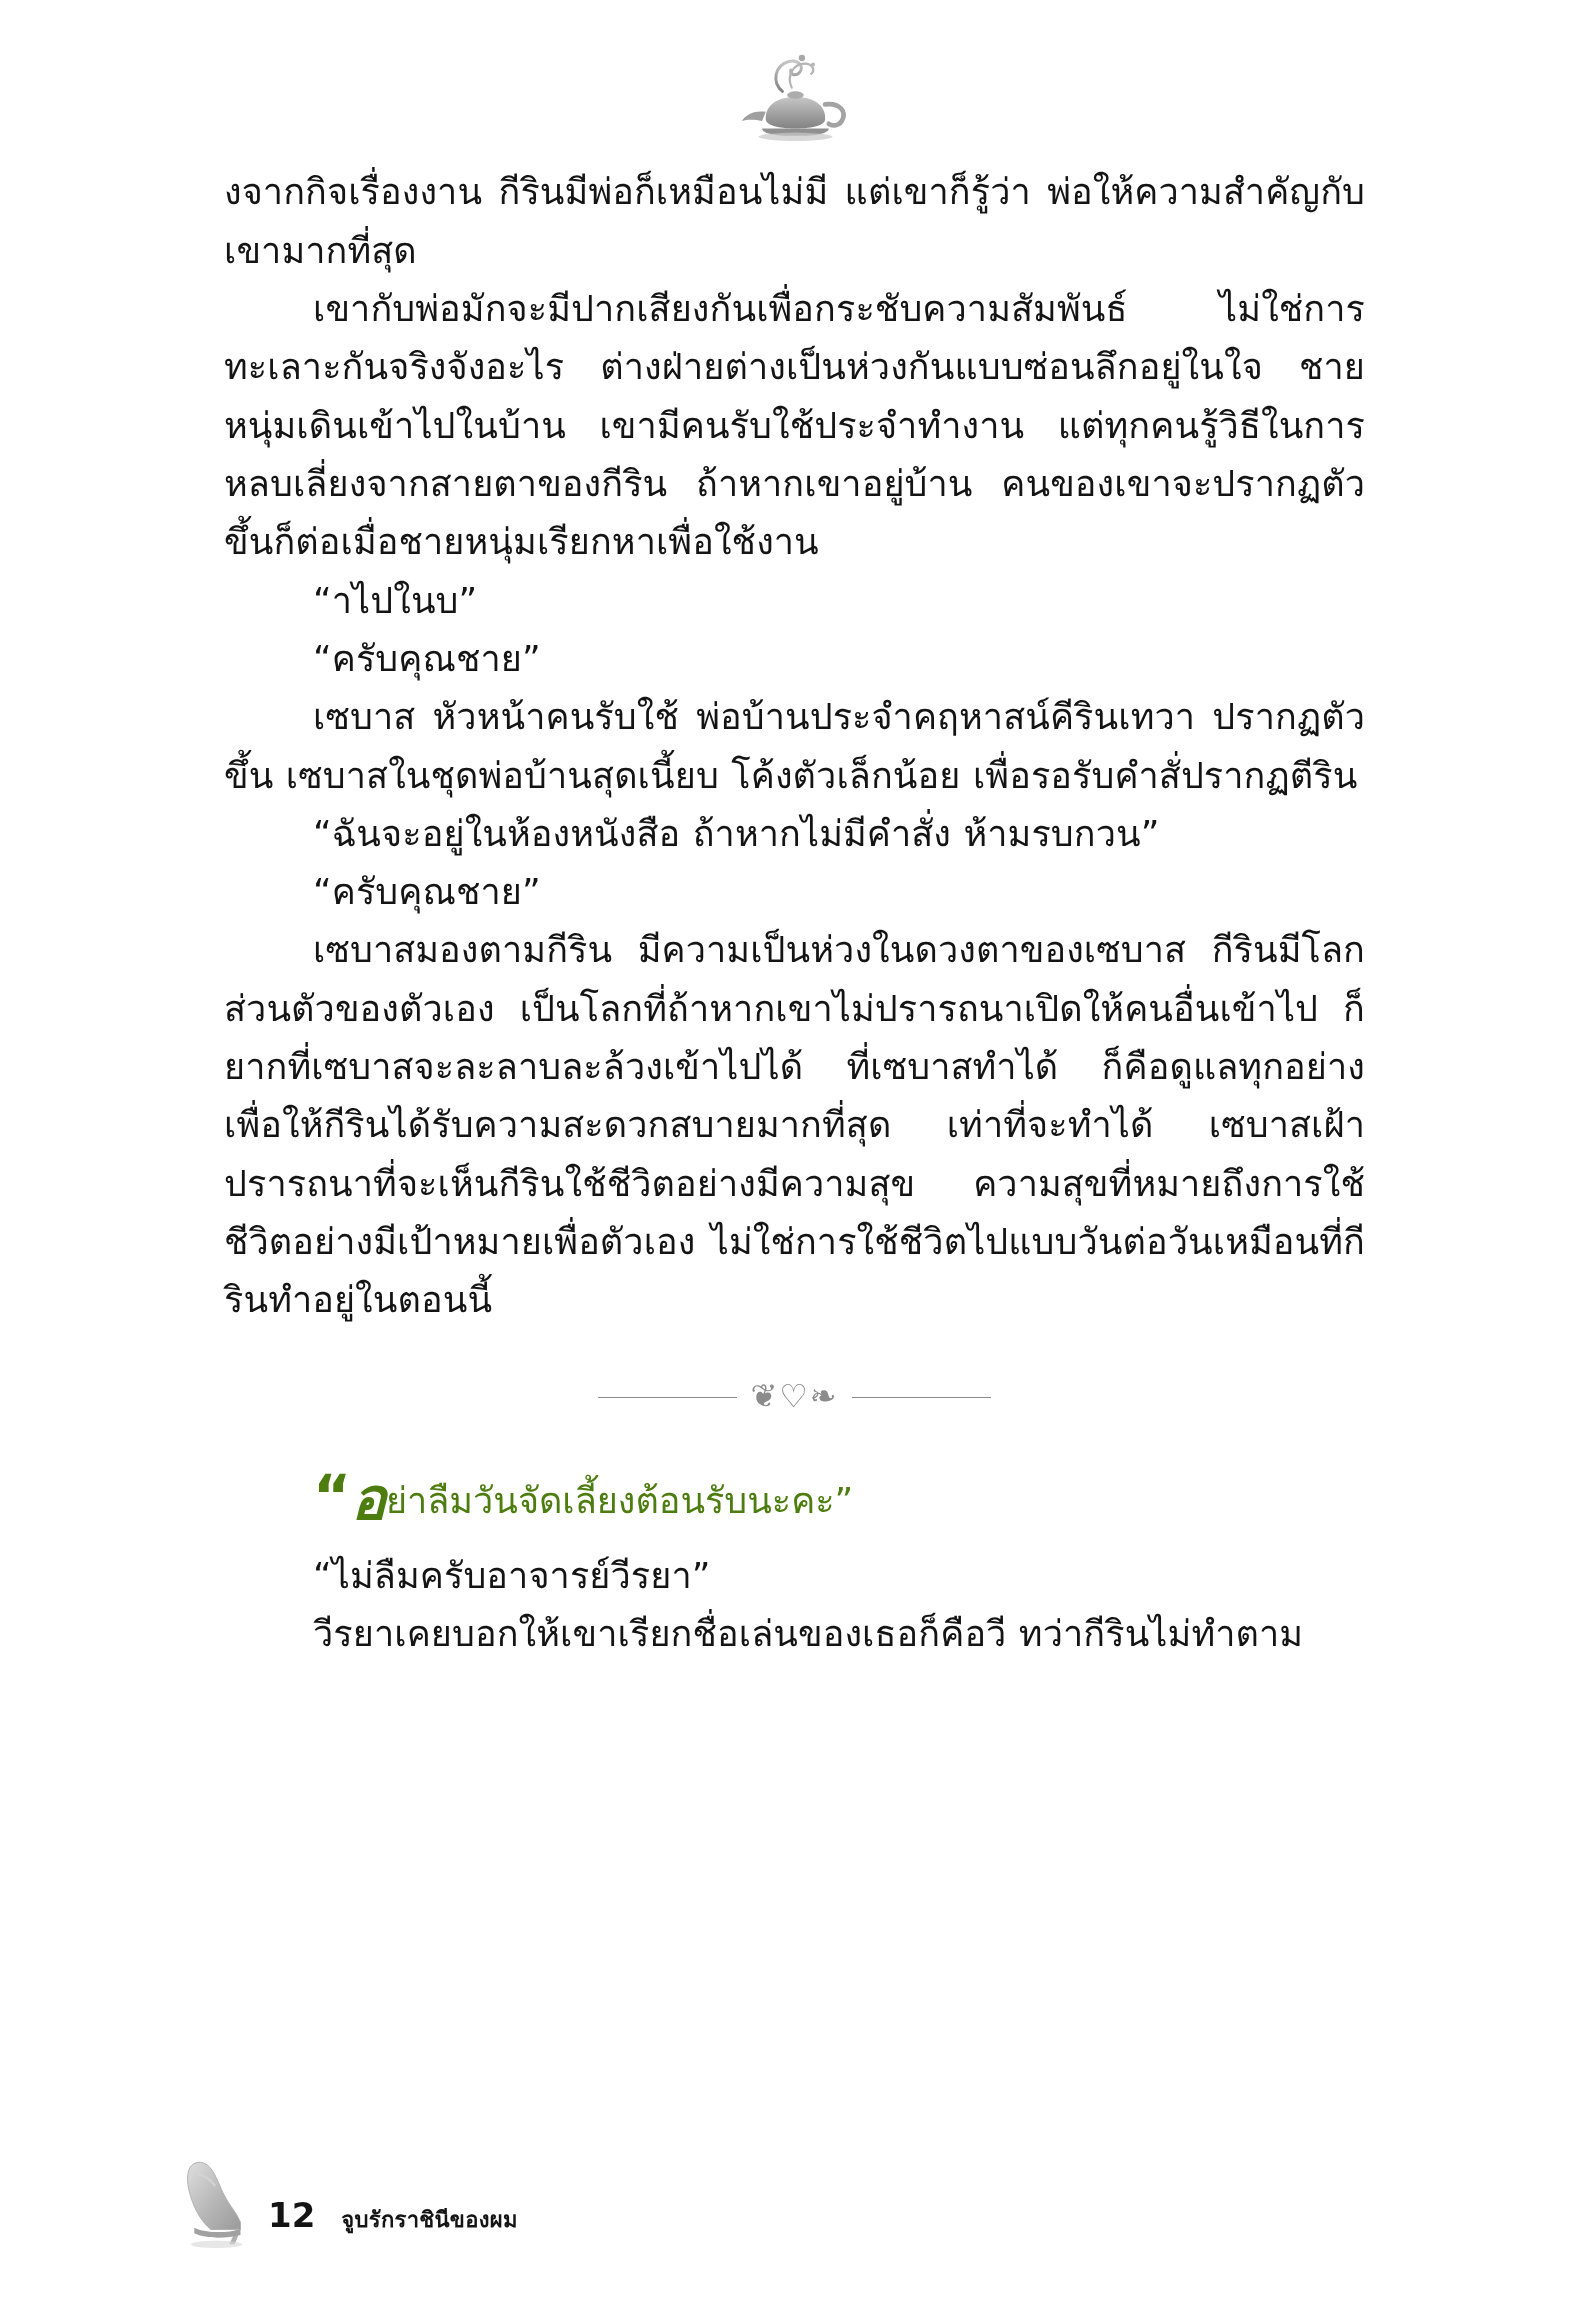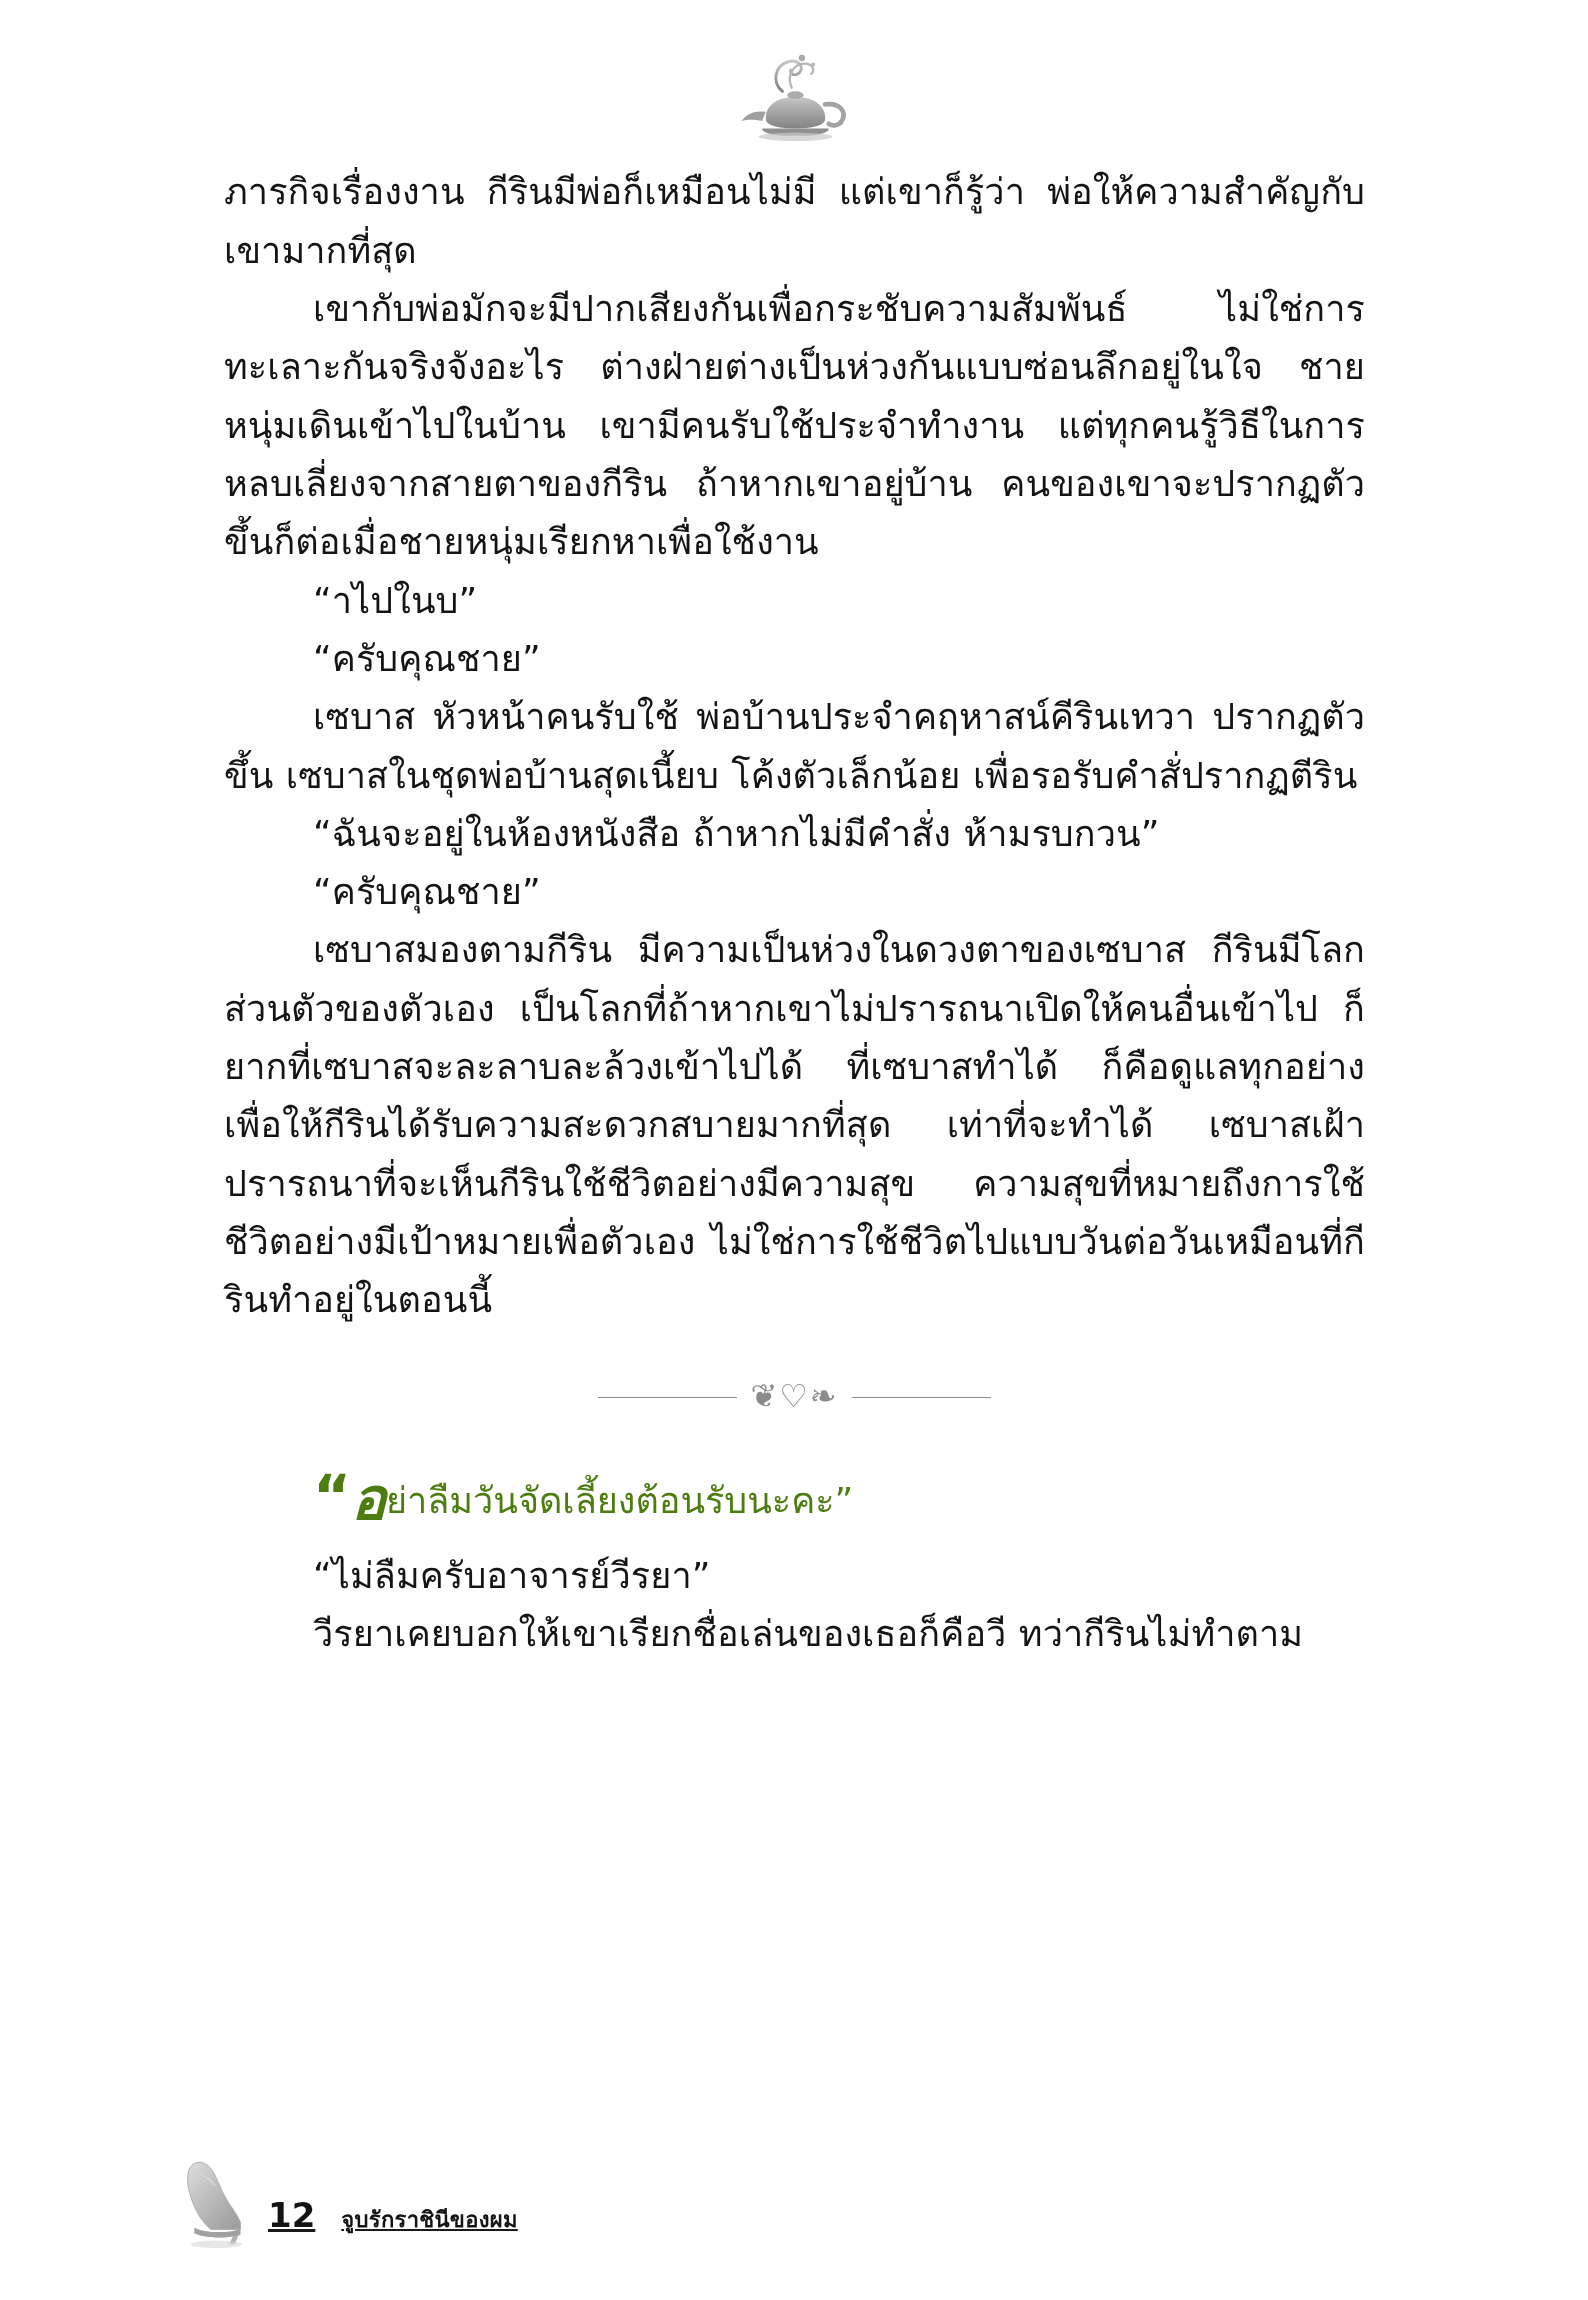--- a/index.html
+++ b/index.html
@@ -118,21 +118,20 @@
     width: 72px;
     height: 100px;
     opacity: 0.8;
     margin-right: 22px;
   }
   .footer-text {
     display: flex;
     align-items: baseline;
     gap: 26px;
     padding-bottom: 13px;
-    text-decoration: underline;
   }
   .page-number {
     font-size: 34px;
     font-weight: bold;
     color: #141414;
   }
   .book-title {
     font-size: 22px;
     font-weight: bold;
     color: #141414;
@@ -166,21 +165,21 @@
       <path d="M108 64 C124 62 132 72 126 82 C123 87 116 88 112 85" fill="none" stroke="#949494" stroke-width="5" stroke-linecap="round"></path>
 
       <ellipse cx="76" cy="54" rx="9" ry="4" fill="#9e9e9e"></ellipse>
 
       <path d="M40 90 L112 90 C112 95 100 98 76 98 C52 98 40 95 40 90 Z" fill="#7d7d7d"></path>
       <ellipse cx="76" cy="99" rx="40" ry="4.5" fill="#bfbfbf" opacity="0.7"></ellipse>
     </svg>
   </div>
 
   <div class="content">
-    <p class="para first">ภารกิจเรื่องงาน กีรินมีพ่อก็เหมือนไม่มี แต่เขาก็รู้ว่า พ่อให้ความสำคัญกับเขามากที่สุด</p>
+    <p class="para first">งจากกิจเรื่องงาน กีรินมีพ่อก็เหมือนไม่มี แต่เขาก็รู้ว่า พ่อให้ความสำคัญกับเขามากที่สุด</p>
     <p class="para indent">เขากับพ่อมักจะมีปากเสียงกันเพื่อกระชับความสัมพันธ์ ไม่ใช่การทะเลาะกันจริงจังอะไร ต่างฝ่ายต่างเป็นห่วงกันแบบซ่อนลึกอยู่ในใจ ชายหนุ่มเดินเข้าไปในบ้าน เขามีคนรับใช้ประจำทำงาน แต่ทุกคนรู้วิธีในการหลบเลี่ยงจากสายตาของกีริน ถ้าหากเขาอยู่บ้าน คนของเขาจะปรากฏตัวขึ้นก็ต่อเมื่อชายหนุ่มเรียกหาเพื่อใช้งาน</p>
     <p class="para indent">“าไปในบ”</p>
     <p class="para indent">“ครับคุณชาย”</p>
     <p class="para indent">เซบาส หัวหน้าคนรับใช้ พ่อบ้านประจำคฤหาสน์คีรินเทวา ปรากฏตัวขึ้น เซบาสในชุดพ่อบ้านสุดเนี้ยบ โค้งตัวเล็กน้อย เพื่อรอรับคำสั่ปรากฏตีริน</p>
     <p class="para indent">“ฉันจะอยู่ในห้องหนังสือ ถ้าหากไม่มีคำสั่ง ห้ามรบกวน”</p>
     <p class="para indent">“ครับคุณชาย”</p>
     <p class="para indent">เซบาสมองตามกีริน มีความเป็นห่วงในดวงตาของเซบาส กีรินมีโลกส่วนตัวของตัวเอง เป็นโลกที่ถ้าหากเขาไม่ปรารถนาเปิดให้คนอื่นเข้าไป ก็ยากที่เซบาสจะละลาบละล้วงเข้าไปได้ ที่เซบาสทำได้ ก็คือดูแลทุกอย่าง เพื่อให้กีรินได้รับความสะดวกสบายมากที่สุด เท่าที่จะทำได้ เซบาสเฝ้าปรารถนาที่จะเห็นกีรินใช้ชีวิตอย่างมีความสุข ความสุขที่หมายถึงการใช้ชีวิตอย่างมีเป้าหมายเพื่อตัวเอง ไม่ใช่การใช้ชีวิตไปแบบวันต่อวันเหมือนที่กีรินทำอยู่ในตอนนี้</p>
 
     <div class="divider">
       <span class="rule"></span>

